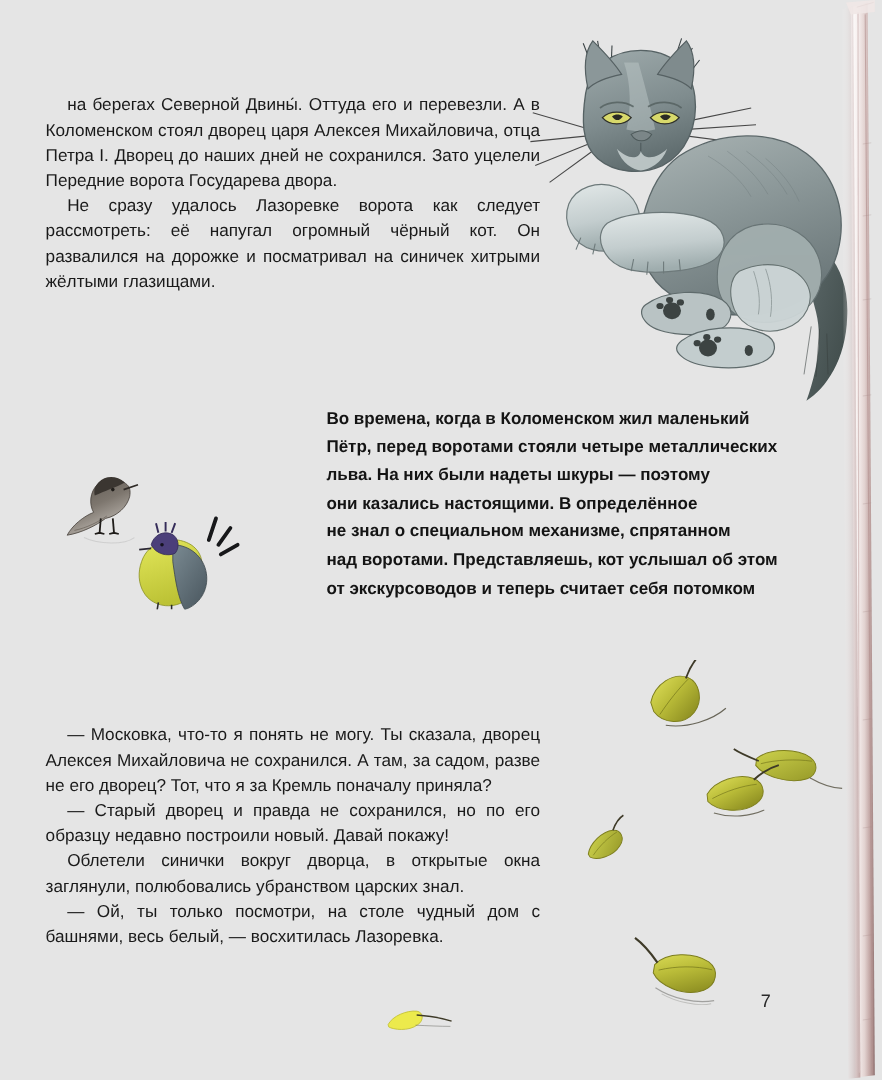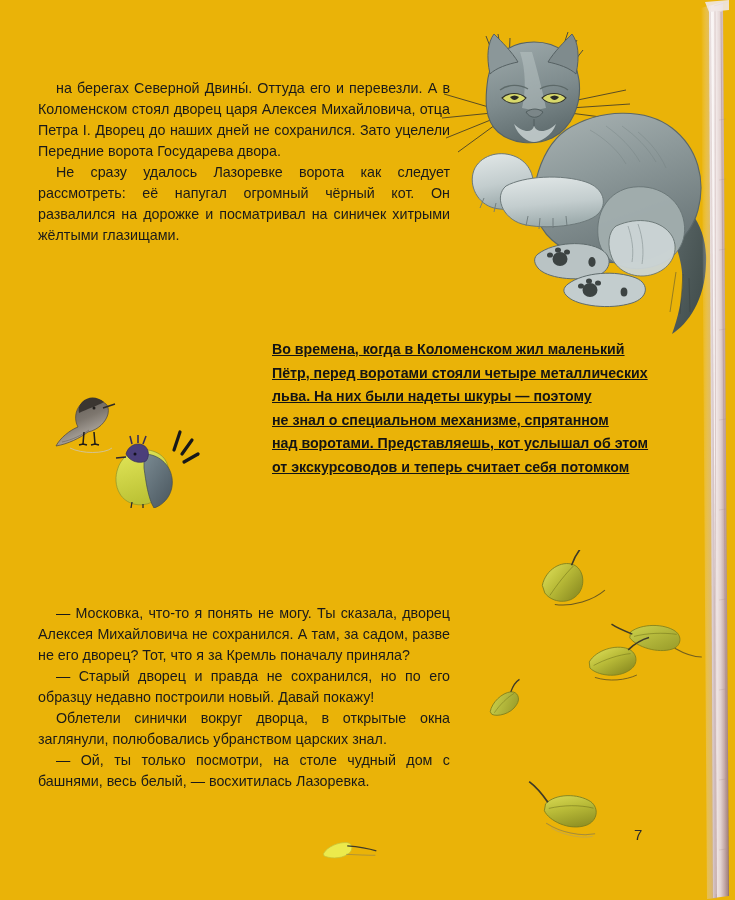--- a/index.html
+++ b/index.html
@@ -5,21 +5,21 @@
   * { margin:0; padding:0; box-sizing:border-box; }
   html, body {
     width:735px; height:900px;
     background:#ffffff;
     font-family:"Liberation Sans", sans-serif;
     overflow:hidden;
   }
   #page {
     position:relative;
     width:735px; height:900px;
-    background:#eab308;
+    background:#e5e5e5;
     overflow:hidden;
   }
 
   
   #binding {
     position:absolute; top:0; right:0;
     width:52px; height:900px;
     pointer-events:none;
   }
 
@@ -40,21 +40,21 @@
 
   #block-bold {
     position:absolute;
     left:272px; top:338px; width:394px;
     color:#141414;
     font-size:14.2px;
     line-height:23.6px;
     font-weight:bold;
     text-align:left;
   }
-  #block-bold p { margin:0;text-decoration:underline; }
+  #block-bold p { margin:0; }
 
   .line { display:block; }
 
   
   #page-number {
     position:absolute;
     left:634px; top:826px;
     font-size:15px;
     color:#2a2a2a;
     font-family:"Liberation Sans", sans-serif;
@@ -207,20 +207,23 @@
 
   <div id="block-bold">
     <p>
         <span class="line">Во времена, когда в Коломенском жил маленький</span>
       </p>
     <p>
         <span class="line">Пётр, перед воротами стояли четыре металлических</span>
       </p>
     <p>
         <span class="line">льва. На них были надеты шкуры — поэтому</span>
+      </p>
+    <p>
+        <span class="line">они казались настоящими. В определённое</span>
       </p>
     <p>
         <span class="line">не знал о специальном механизме, спрятанном</span>
       </p>
     <p>
         <span class="line">над воротами. Представляешь, кот услышал об этом</span>
       </p>
     <p>
         <span class="line">от экскурсоводов и теперь считает себя потомком</span>
       </p>

